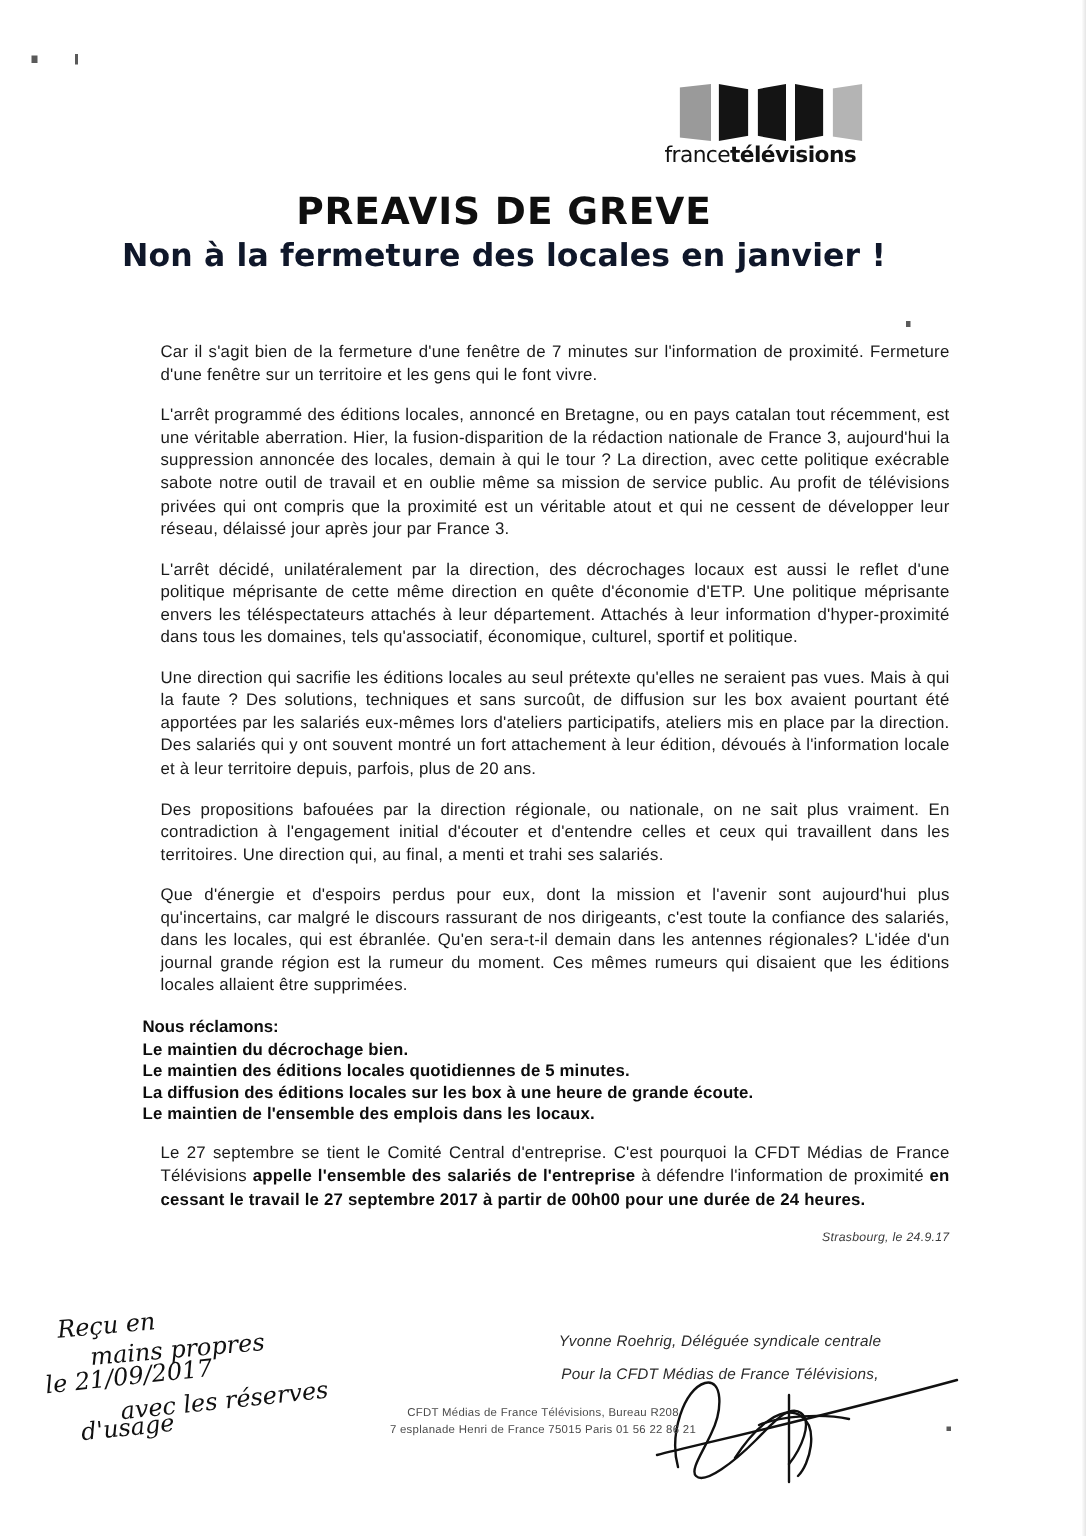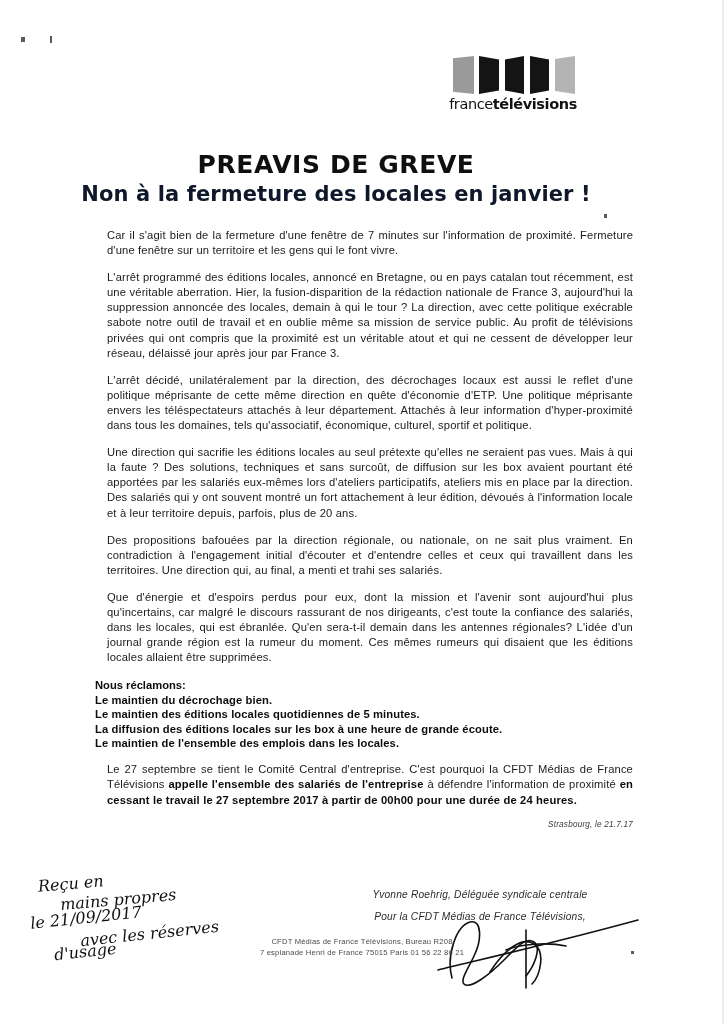--- a/index.html
+++ b/index.html
@@ -93,37 +93,36 @@
   .ftv-bar {
     position: absolute;
     top: 0;
     height: 38px;
   }
   .ftv-word {
     position: absolute;
     left: 0;
     top: 40px;
     width: 140px;
-    text-align: center;
+    text-align: left;
     font-family: "DejaVu Sans", sans-serif;
     font-size: 14.5px;
     letter-spacing: -0.4px;
     color: #121212;
     white-space: nowrap;
   }
   .ftv-word b { font-weight: bold; }
 
   
   .title-block {
     position: absolute;
     left: 0;
     top: 126px;
     width: 672px;
     text-align: center;
-    margin-top: 24px;
   }
   .title-main {
     font-family: "DejaVu Sans", sans-serif;
     font-weight: bold;
     font-size: 25px;
     letter-spacing: 0.6px;
     color: #0f0f0f;
     line-height: 30px;
   }
   .title-date {
@@ -300,26 +299,26 @@
     <p class="para">L'arrêt décidé, unilatéralement par la direction, des décrochages locaux est aussi le reflet d'une politique méprisante de cette même direction en quête d'économie d'ETP. Une politique méprisante envers les téléspectateurs attachés à leur département. Attachés à leur information d'hyper-proximité dans tous les domaines, tels qu'associatif, économique, culturel, sportif et politique.</p>
     <p class="para">Une direction qui sacrifie les éditions locales au seul prétexte qu'elles ne seraient pas vues. Mais à qui la faute ? Des solutions, techniques et sans surcoût, de diffusion sur les box avaient pourtant été apportées par les salariés eux-mêmes lors d'ateliers participatifs, ateliers mis en place par la direction. Des salariés qui y ont souvent montré un fort attachement à leur édition, dévoués à l'information locale et à leur territoire depuis, parfois, plus de 20 ans.</p>
     <p class="para">Des propositions bafouées par la direction régionale, ou nationale, on ne sait plus vraiment. En contradiction à l'engagement initial d'écouter et d'entendre celles et ceux qui travaillent dans les territoires. Une direction qui, au final, a menti et trahi ses salariés.</p>
     <p class="para tight">Que d'énergie et d'espoirs perdus pour eux, dont la mission et l'avenir sont aujourd'hui plus qu'incertains, car malgré le discours rassurant de nos dirigeants, c'est toute la confiance des salariés, dans les locales, qui est ébranlée. Qu'en sera-t-il demain dans les antennes régionales? L'idée d'un journal grande région est la rumeur du moment. Ces mêmes rumeurs qui disaient que les éditions locales allaient être supprimées.</p>
 
     <div class="demands-head">Nous réclamons:</div>
     <ul class="demands">
       <li>Le maintien du décrochage bien.</li>
       <li>Le maintien des éditions locales quotidiennes de 5 minutes.</li>
       <li>La diffusion des éditions locales sur les box à une heure de grande écoute.</li>
-      <li>Le maintien de l'ensemble des emplois dans les locales.</li>
+      <li>Le maintien de l'ensemble des emplois dans les locaux.</li>
     </ul>
 
     <p class="para closing"><span>Le 27 septembre se tient le Comité Central d'entreprise. C'est pourquoi la CFDT Médias de France Télévisions </span><b>appelle l'ensemble des salariés de l'entreprise</b><span> à défendre l'information de proximité </span><b>en cessant le travail le 27 septembre 2017 à partir de 00h00 pour une durée de 24 heures.</b></p>
 
-    <div class="place-date">Strasbourg, le 21.7.17</div>
+    <div class="place-date">Strasbourg, le 24.9.17</div>
   </div>
 
   <div class="sig-block">
     <div class="sig-line">Yvonne Roehrig, Déléguée syndicale centrale</div>
     <div class="sig-line">Pour la CFDT Médias de France Télévisions,</div>
   </div>
 
   <svg class="sig-scribble" viewBox="0 0 230 90" fill="none" stroke="#111111" stroke-width="1.6" stroke-linecap="round">
     <path d="M22 78 C16 56, 26 26, 40 22 C52 19, 52 40, 44 56 C38 69, 30 80, 34 84 C40 90, 60 74, 74 60 C86 48, 96 36, 104 42 C112 48, 104 66, 96 76"></path>
     <path d="M60 72 C74 50, 92 36, 104 44 C116 52, 110 76, 102 84"></path>

